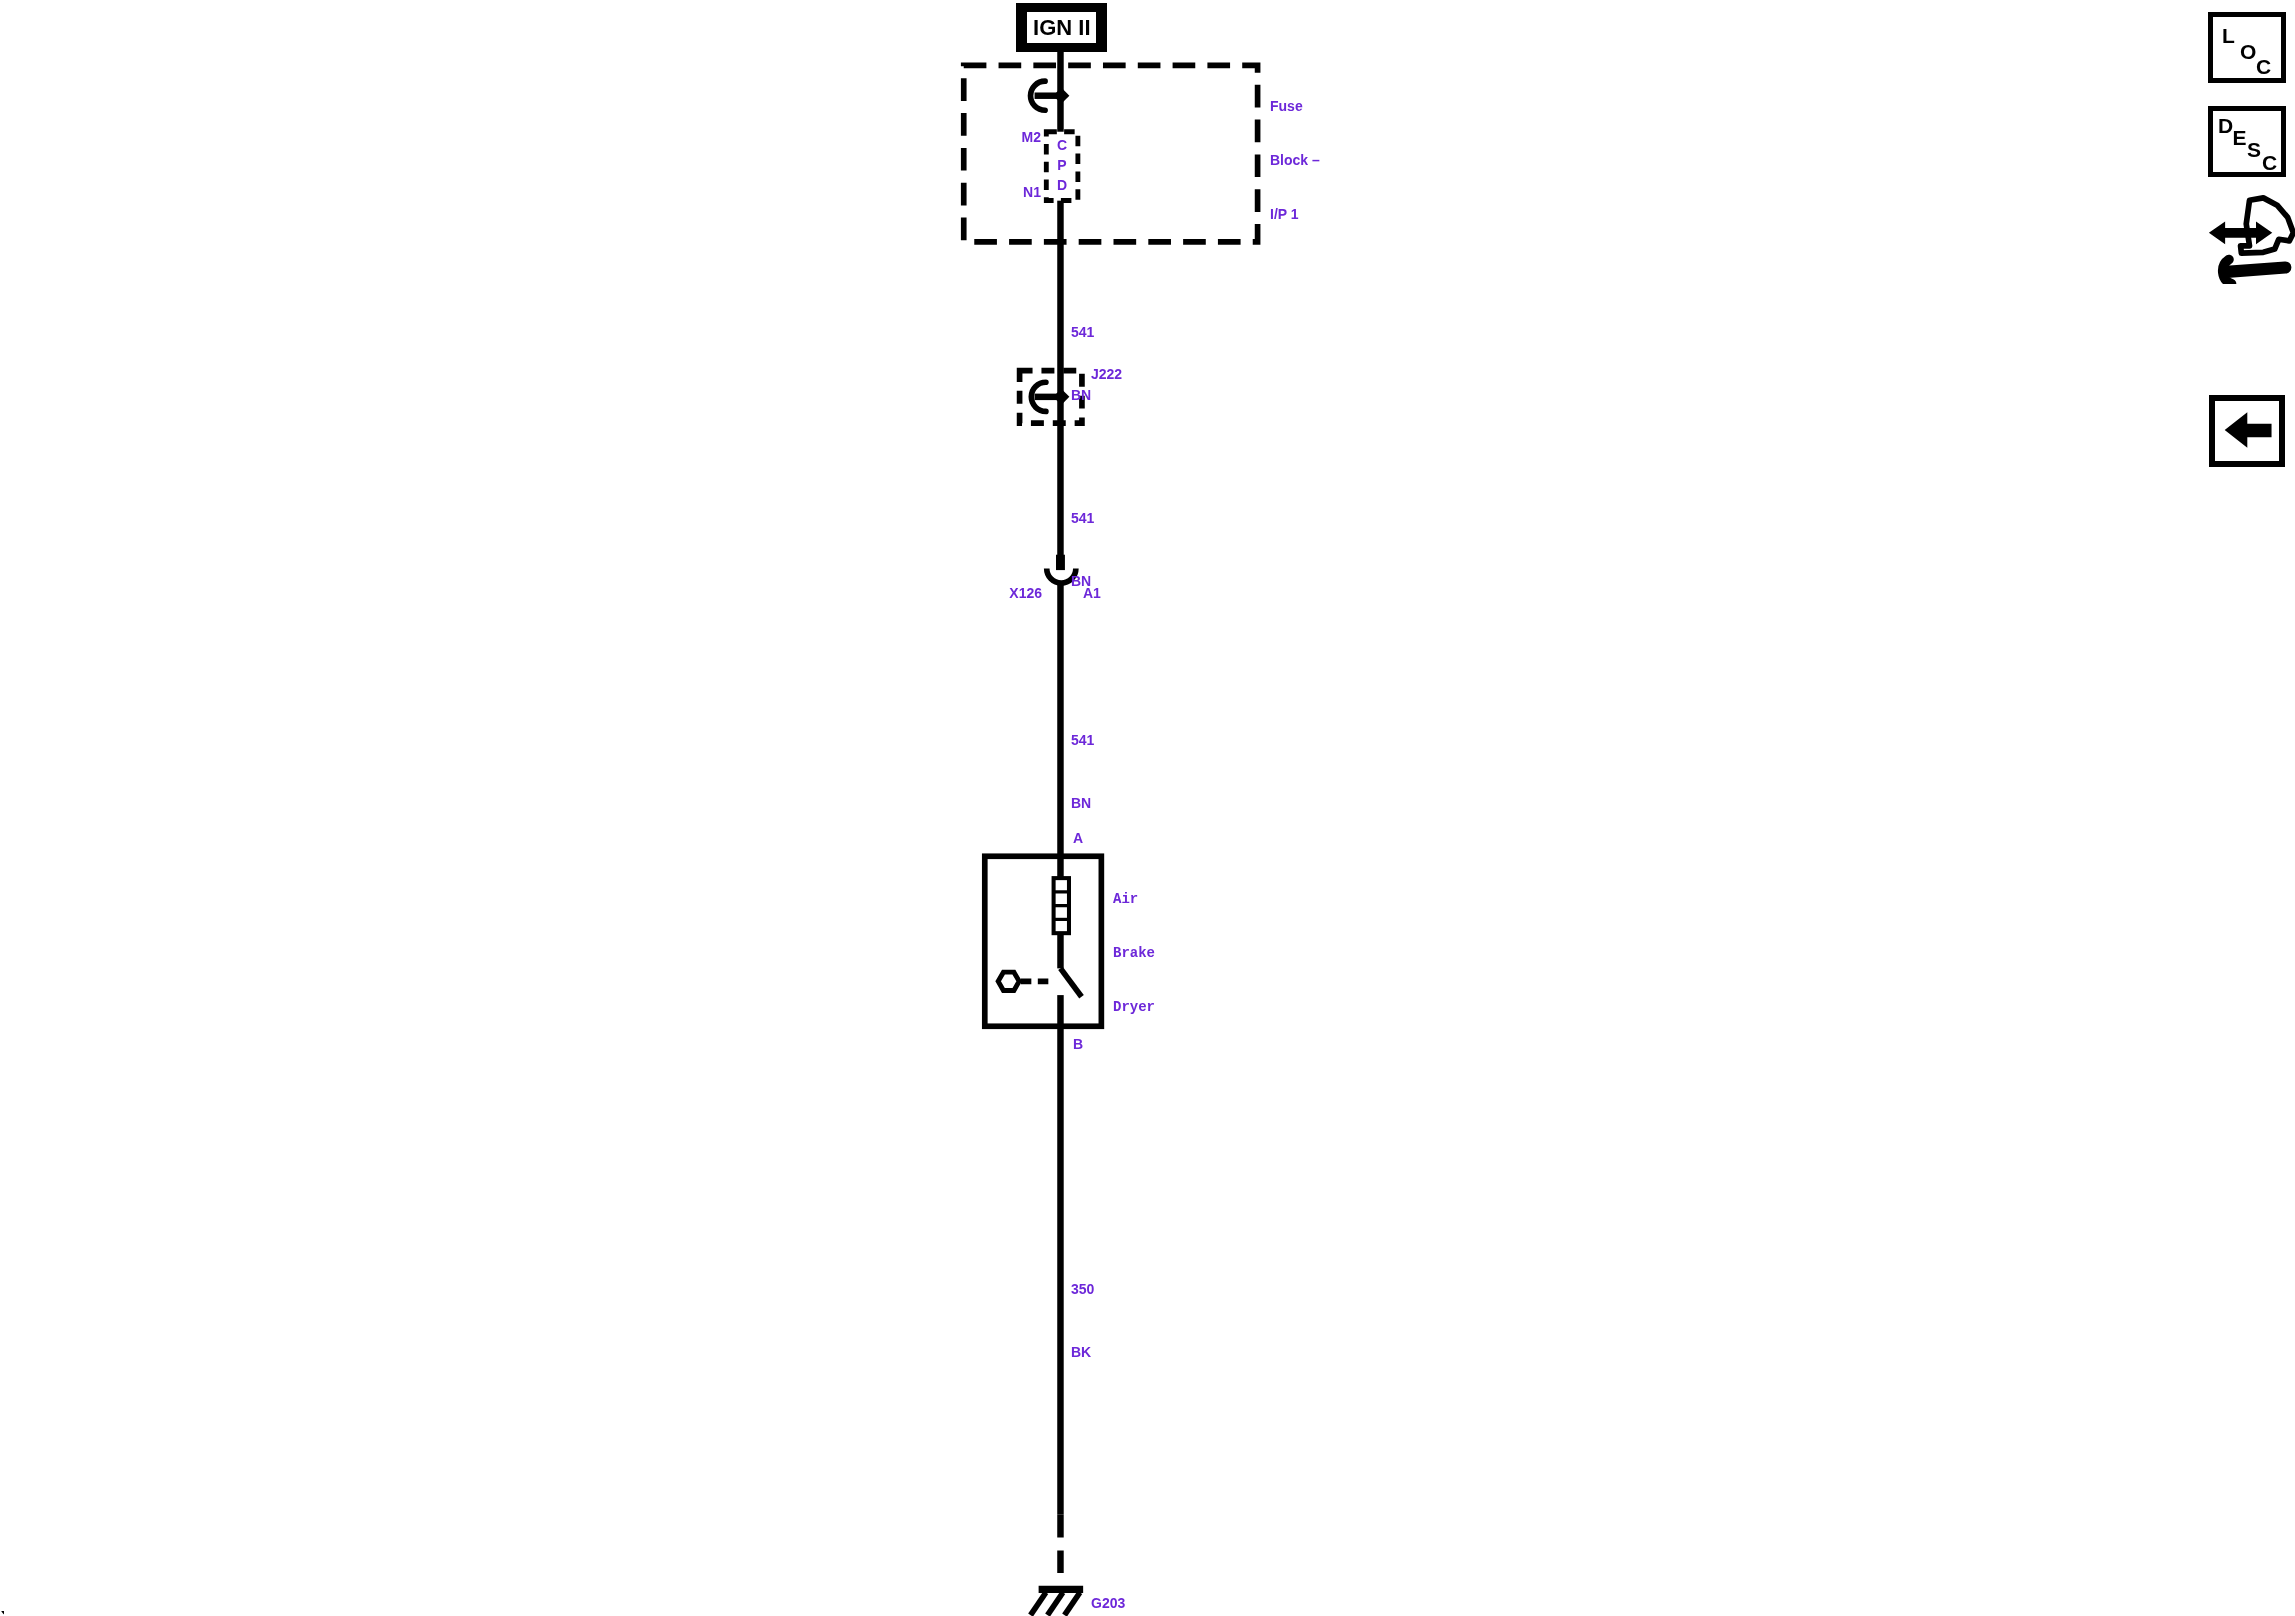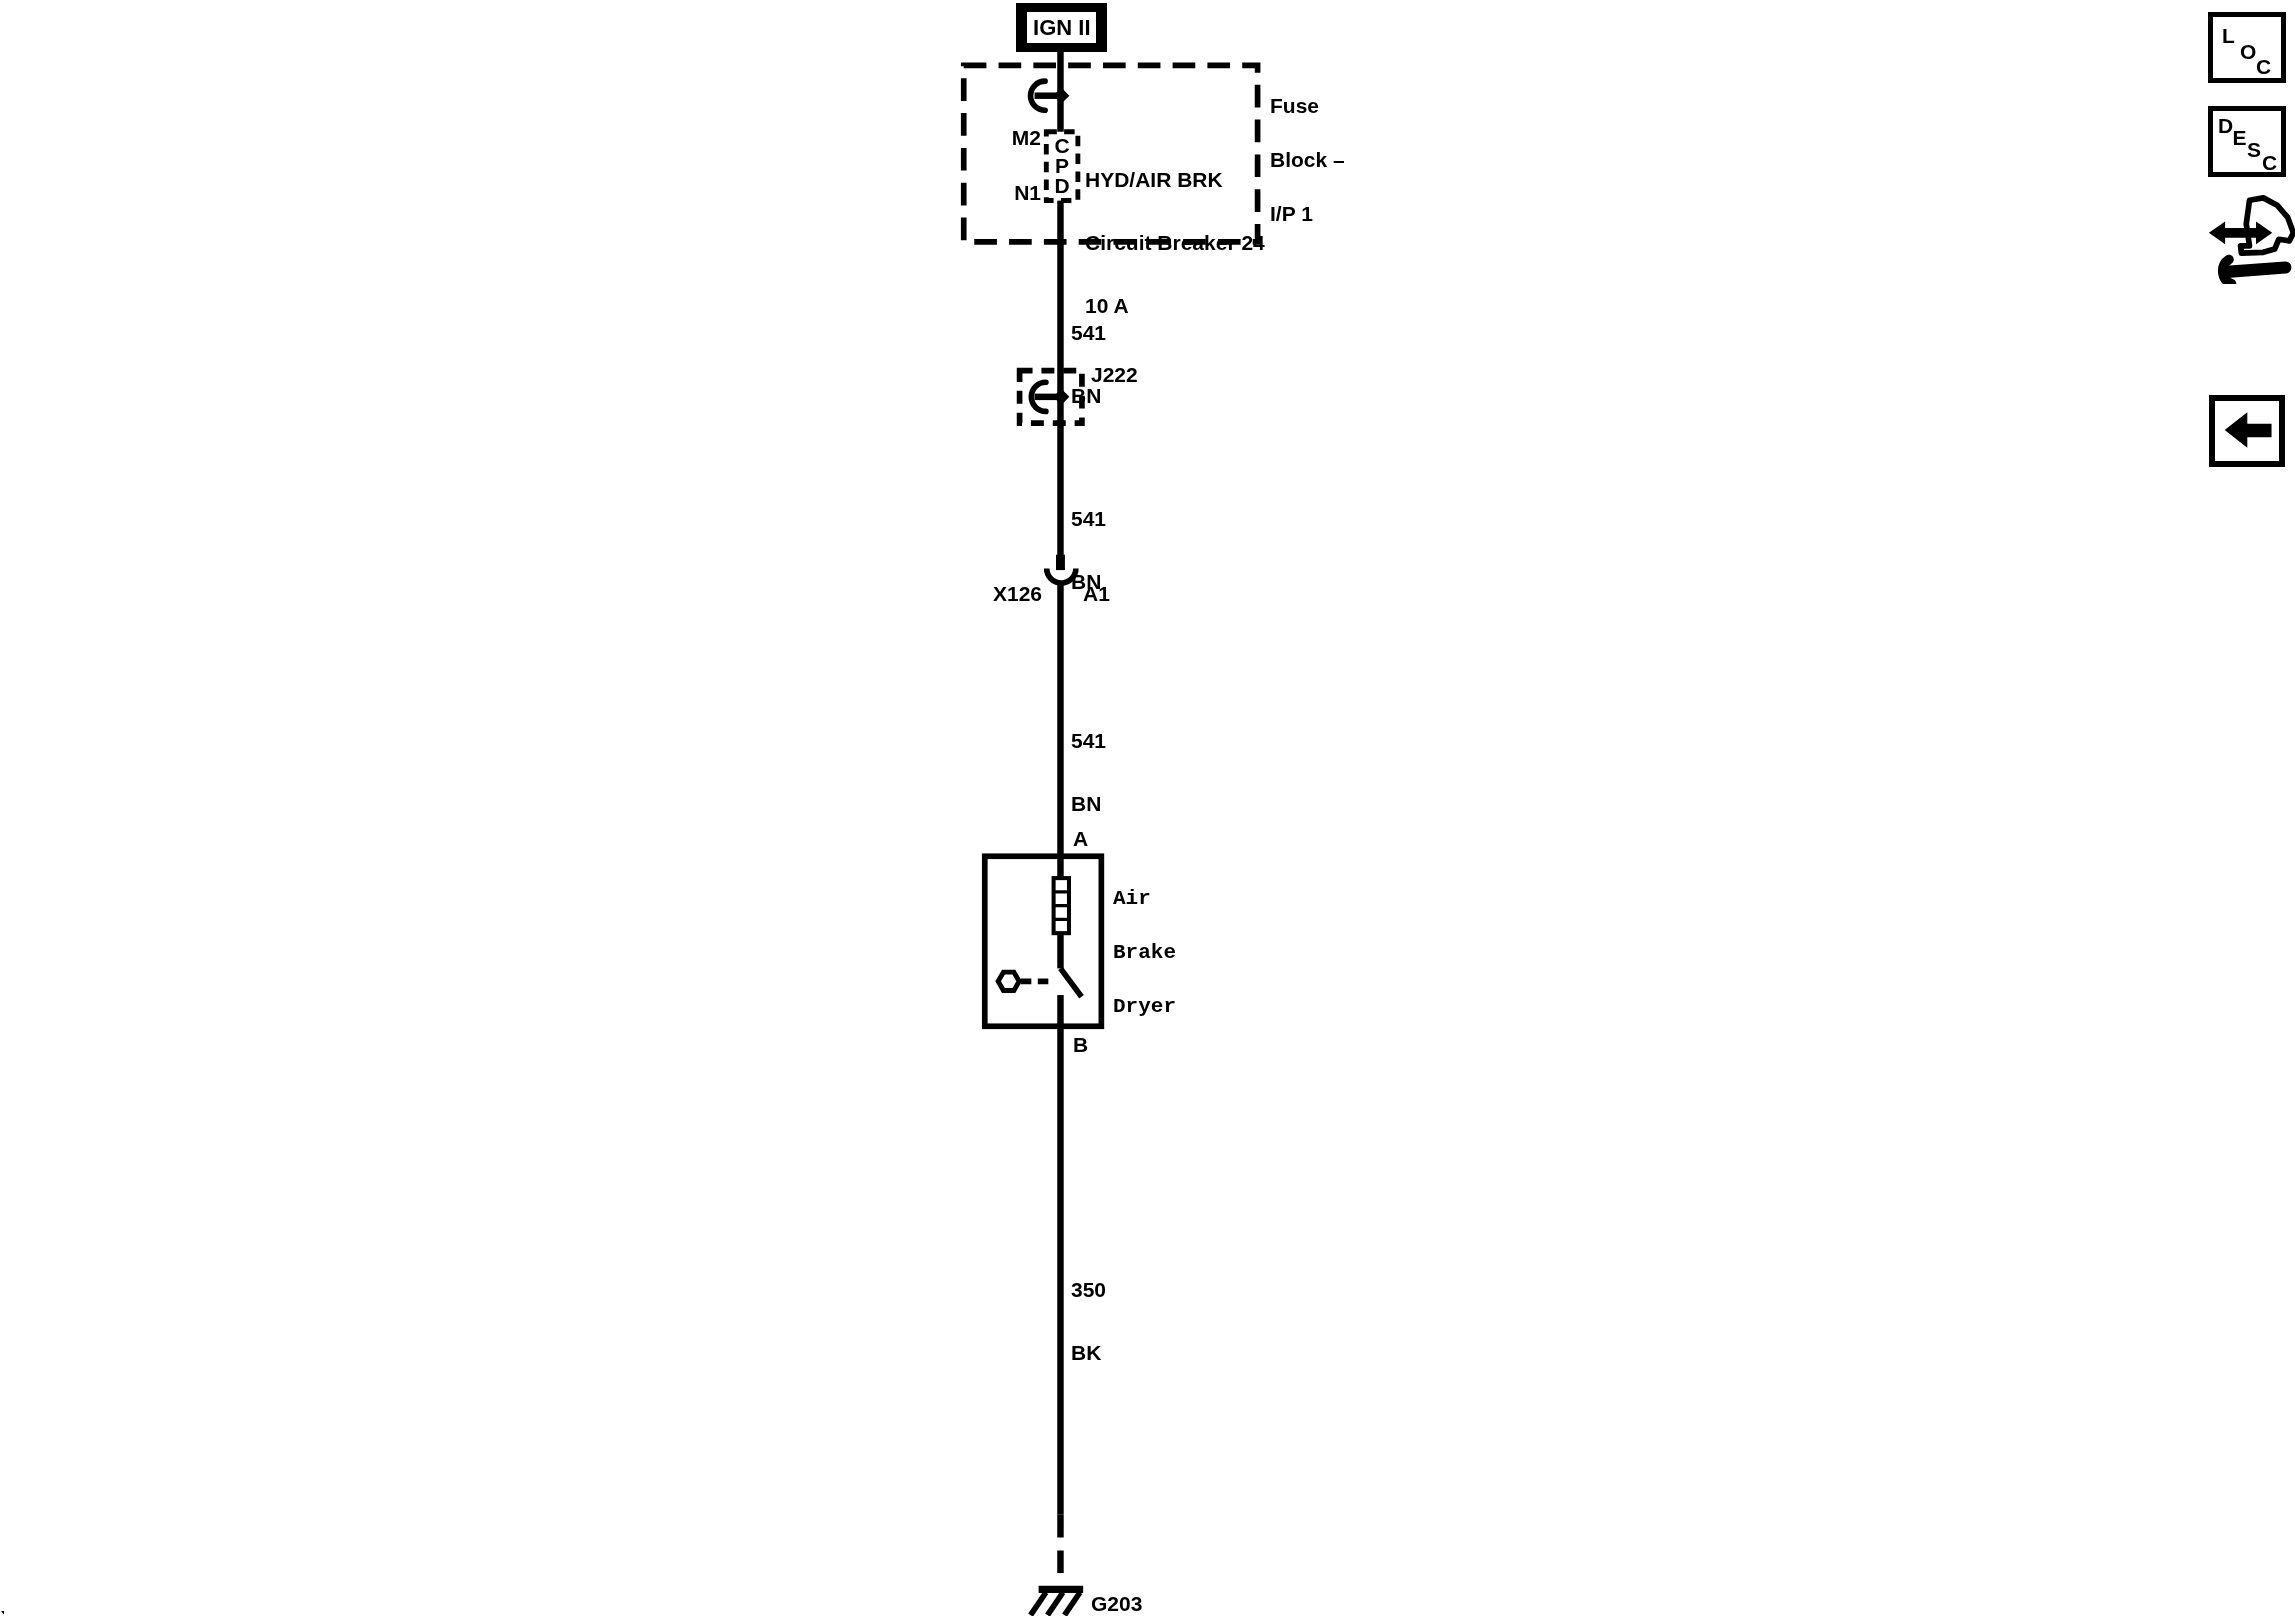--- a/index.html
+++ b/index.html
@@ -10,24 +10,24 @@
     height: 1617px;
     background: #ffffff;
     font-family: "Liberation Sans", sans-serif;
     color: #000000;
     overflow: hidden;
     border-radius: 11px;
   }
   .txt {
     position: absolute;
     font-weight: bold;
-    font-size: 21px;
+    font-size: 14px;
     line-height: 21px;
     white-space: pre;
-    color: #000000;
+    color: #6d28d9;
   }
   .lh22 { line-height: 18px; }
   .rt { text-align: right; }
   #linework { position: absolute; left: 0; top: 0; }
   .powerbox {
     position: absolute;
     left: 1016px; top: 3.2px;
     width: 91px; height: 49px;
     background: #000000;
   }
@@ -123,25 +123,20 @@
     <div>I/P 1</div>
   </div>
 
   <div class="txt rt" style="left:960px; top:127px; width:81px;">M2</div>
   <div class="txt rt" style="left:960px; top:182px; width:81px;text-align:right;">N1</div>
 
   <div class="txt" style="left:1046px; top:135px; width:32px; text-align:center;">C</div>
   <div class="txt" style="left:1046px; top:155px; width:32px; text-align:center;">P</div>
   <div class="txt" style="left:1046px; top:175px; width:32px; text-align:center;">D</div>
 
-  <div class="txt" style="left:1085px; top:127px;">
-    <div>HYD/AIR BRK</div>
-    <div>Circuit Breaker 24</div>
-    <div>10 A</div>
-  </div>
 
   <div class="txt" style="left:1071px; top:280px;">
     <div>541</div>
     <div>BN</div>
   </div>
 
   <div class="txt" style="left:1091px; top:364px;">J222</div>
 
   <div class="txt" style="left:1071px; top:466px;">
     <div>541</div>

